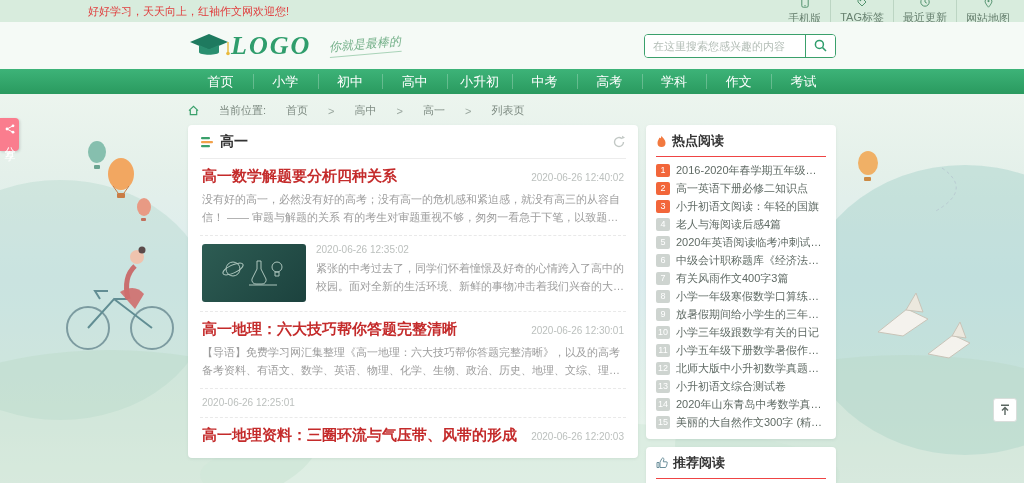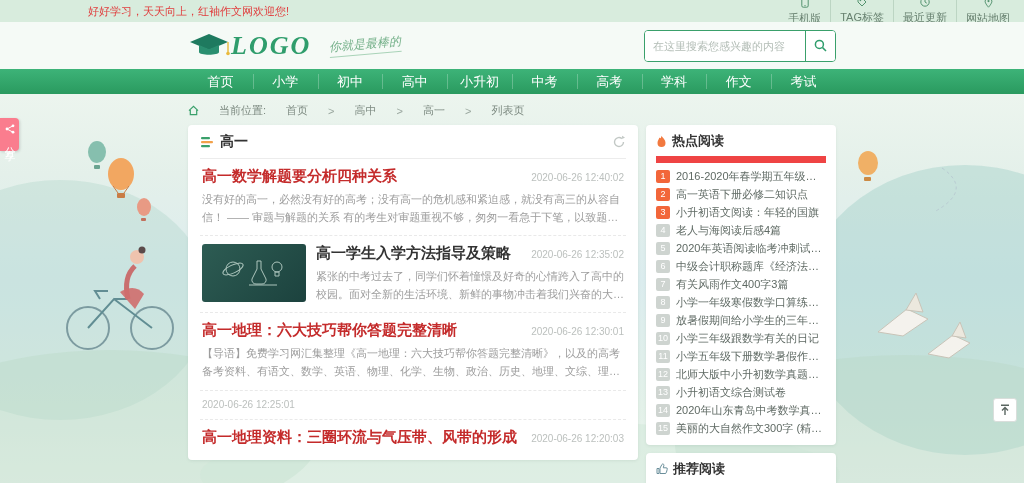--- a/index.html
+++ b/index.html
@@ -19,21 +19,21 @@
   .tb-link { display:flex; align-items:center; gap:3px; padding:0 9px; border-right:1px solid #bcd5c3; cursor:pointer;flex-direction:column; }
   .tb-link:last-child { border-right:none; padding-right:0; }
   .tb-link svg { color:#54936f; }
 
   
   .header { position:relative; z-index:2; height:47px; background:#f5faf6; }
   .hd-inner { width:648px; margin:0 auto; height:100%; display:flex; align-items:center; }
   .logo { display:flex; align-items:center; gap:1px; cursor:pointer; }
   .logo-text { font-family:"Liberation Serif", serif; font-style:italic; font-weight:bold; font-size:26px; color:#2f9d6c; letter-spacing:2px; line-height:1; }
   .slogan { margin-left:18px; color:#74b089; font-family:"Liberation Serif", serif; font-style:italic; font-size:12px; transform:rotate(-5deg); border-bottom:1px solid #a9d3b8; padding-bottom:1px; }
-  .search { margin-left:auto; display:flex; height:32px; border:1px solid #3aa06b; border-radius:4px; background:#fff; overflow:hidden; }
+  .search { margin-left:auto; display:flex; height:24px; border:1px solid #3aa06b; border-radius:4px; background:#fff; overflow:hidden; }
   .search input { border:0; outline:0; width:160px; padding:0 8px; font-size:11px; color:#444; font-family:"Liberation Sans", sans-serif; }
   .search input::placeholder { color:#b3bdb6; }
   .search button { width:30px; border:0; border-left:1px solid #3aa06b; background:#fff; display:flex; align-items:center; justify-content:center; cursor:pointer; color:#2f9d6c; }
 
   
   .nav { position:relative; z-index:2; height:25px; background:linear-gradient(#3db378,#2a9a5f); }
   .nav-inner { width:648px; margin:0 auto; display:flex; height:100%; }
   .nav-item { flex:1; display:flex; align-items:center; justify-content:center; color:#fff; font-size:13px; cursor:pointer; position:relative; }
   .nav-item + .nav-item::before { content:""; position:absolute; left:0; top:5px; bottom:5px; width:1px; background:rgba(255,255,255,.25); }
 
@@ -60,21 +60,21 @@
   .art-date { font-size:10px; color:#bcc0be; flex:none; }
   .art-snippet { margin-top:5px; font-size:11px; color:#9d9d9d; line-height:1.6; display:-webkit-box; -webkit-line-clamp:2; -webkit-box-orient:vertical; overflow:hidden; }
   .art-body { display:flex; gap:10px; }
   .art-right { flex:1; min-width:0; }
   .thumb { width:104px; height:58px; flex:none; border-radius:3px; background:linear-gradient(135deg,#2d5c53,#1c423e); display:flex; align-items:center; justify-content:center; cursor:pointer; }
   .with-thumb .art-snippet { -webkit-line-clamp:2; }
 
   
   .sidebar { width:190px; flex:none; display:flex; flex-direction:column; gap:8px; }
   .side-card { background:#fff; border-radius:4px; padding:7px 10px 8px; box-shadow:0 1px 3px rgba(60,100,80,.10); }
-  .side-head { display:flex; align-items:center; gap:5px; font-size:13px; font-weight:bold; color:#333; padding-bottom:6px; border-bottom:7px solid #ef4444; }
+  .side-head { display:flex; align-items:center; gap:5px; font-size:13px; font-weight:bold; color:#333; padding-bottom:6px; border-bottom:1px solid #ef4444; }
   .side-list { list-style:none; margin-top:4px; counter-reset:n; }
   .side-list li { display:flex; align-items:center; gap:6px; height:18px; font-size:11px; color:#5f6a64; cursor:pointer; }
   .side-list li::before { counter-increment:n; content:counter(n); flex:none; width:14px; height:13px; border-radius:2px; background:#ced4d0; color:#fff; font-size:9px; line-height:13px; text-align:center; }
   .side-list li:nth-child(-n+3)::before { background:#f2663a; }
   .side-list li span { white-space:nowrap; overflow:hidden; text-overflow:ellipsis; }
 
   
   .share-tab { position:absolute; z-index:5; left:0; top:118px; width:19px; background:#fa7d8e; color:#fff; border-radius:0 4px 4px 0; padding:6px 0 7px; display:flex; flex-direction:column; align-items:center; gap:4px; cursor:pointer; box-shadow:1px 1px 3px rgba(0,0,0,.15); }
   .share-label { writing-mode:vertical-rl; font-size:11px; letter-spacing:3px; }
   .back-top { position:absolute; z-index:5; right:7px; top:398px; width:24px; height:24px; background:#fff; border:1px solid #d9dedb; border-radius:3px; display:flex; align-items:center; justify-content:center; color:#5a6661; cursor:pointer; }
@@ -243,21 +243,20 @@
             <svg width="70" height="40" viewBox="0 0 70 40" fill="none" stroke="#cfe3da" stroke-width="1" opacity="0.8">
               <circle cx="14" cy="16" r="7"></circle>
                 <ellipse cx="14" cy="16" rx="11" ry="4" transform="rotate(-25 14 16)"></ellipse>
               <path d="M38 8 v8 l-5 10 a4 4 0 0 0 4 5 h6 a4 4 0 0 0 4-5 l-5-10 V8 z"></path>
               <circle cx="58" cy="14" r="5"></circle>
                 <path d="M56 19 h4 v4 h-4 z M30 32 h28"></path>
             </svg>
           </div>
           <div class="art-right">
             <div class="art-head">
-              <a class="art-title">高一学生入学方法指导及策略</a>
               <span class="art-date">2020-06-26 12:35:02</span>
             </div>
             <div class="art-snippet">紧张的中考过去了，同学们怀着憧憬及好奇的心情跨入了高中的校园。面对全新的生活环境、新鲜的事物冲击着我们兴奋的大脑，刺激着我们好奇的神经。但是，随着时间的流逝，随...</div>
           </div>
         </div>
       </div>
 
       <div class="article">
         <div class="art-head">
           <a class="art-title">高一地理：六大技巧帮你答题完整清晰</a>

